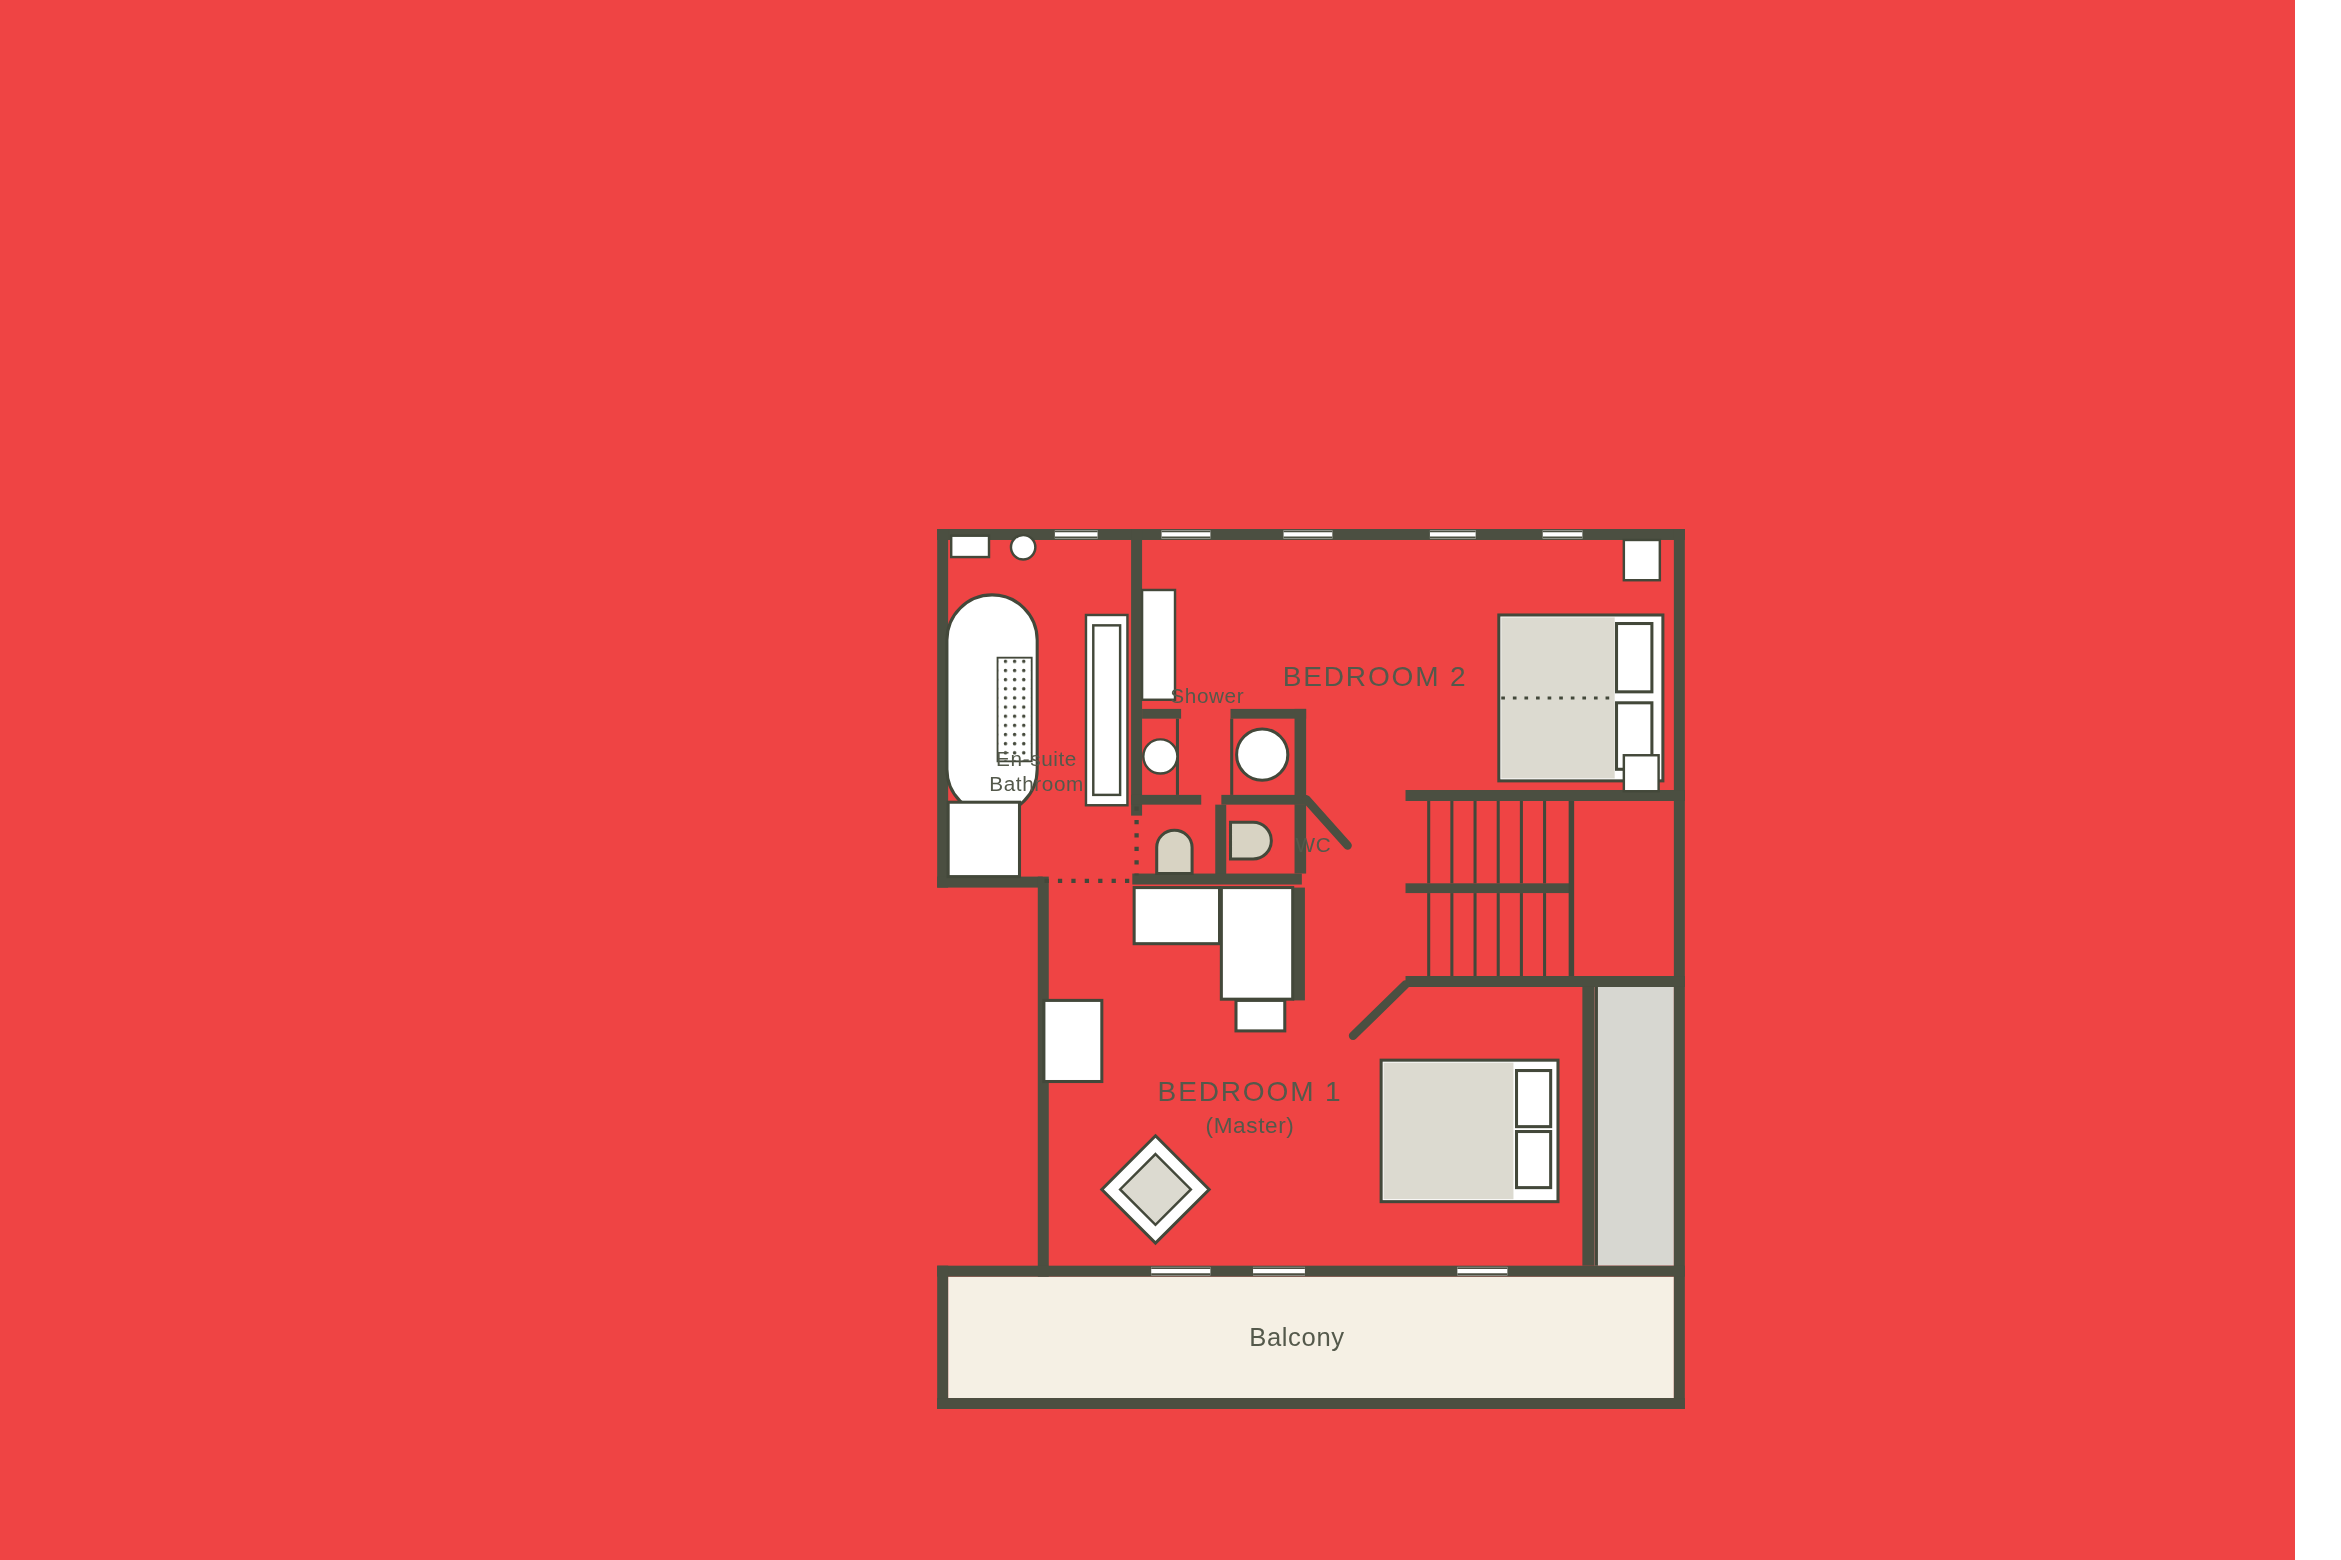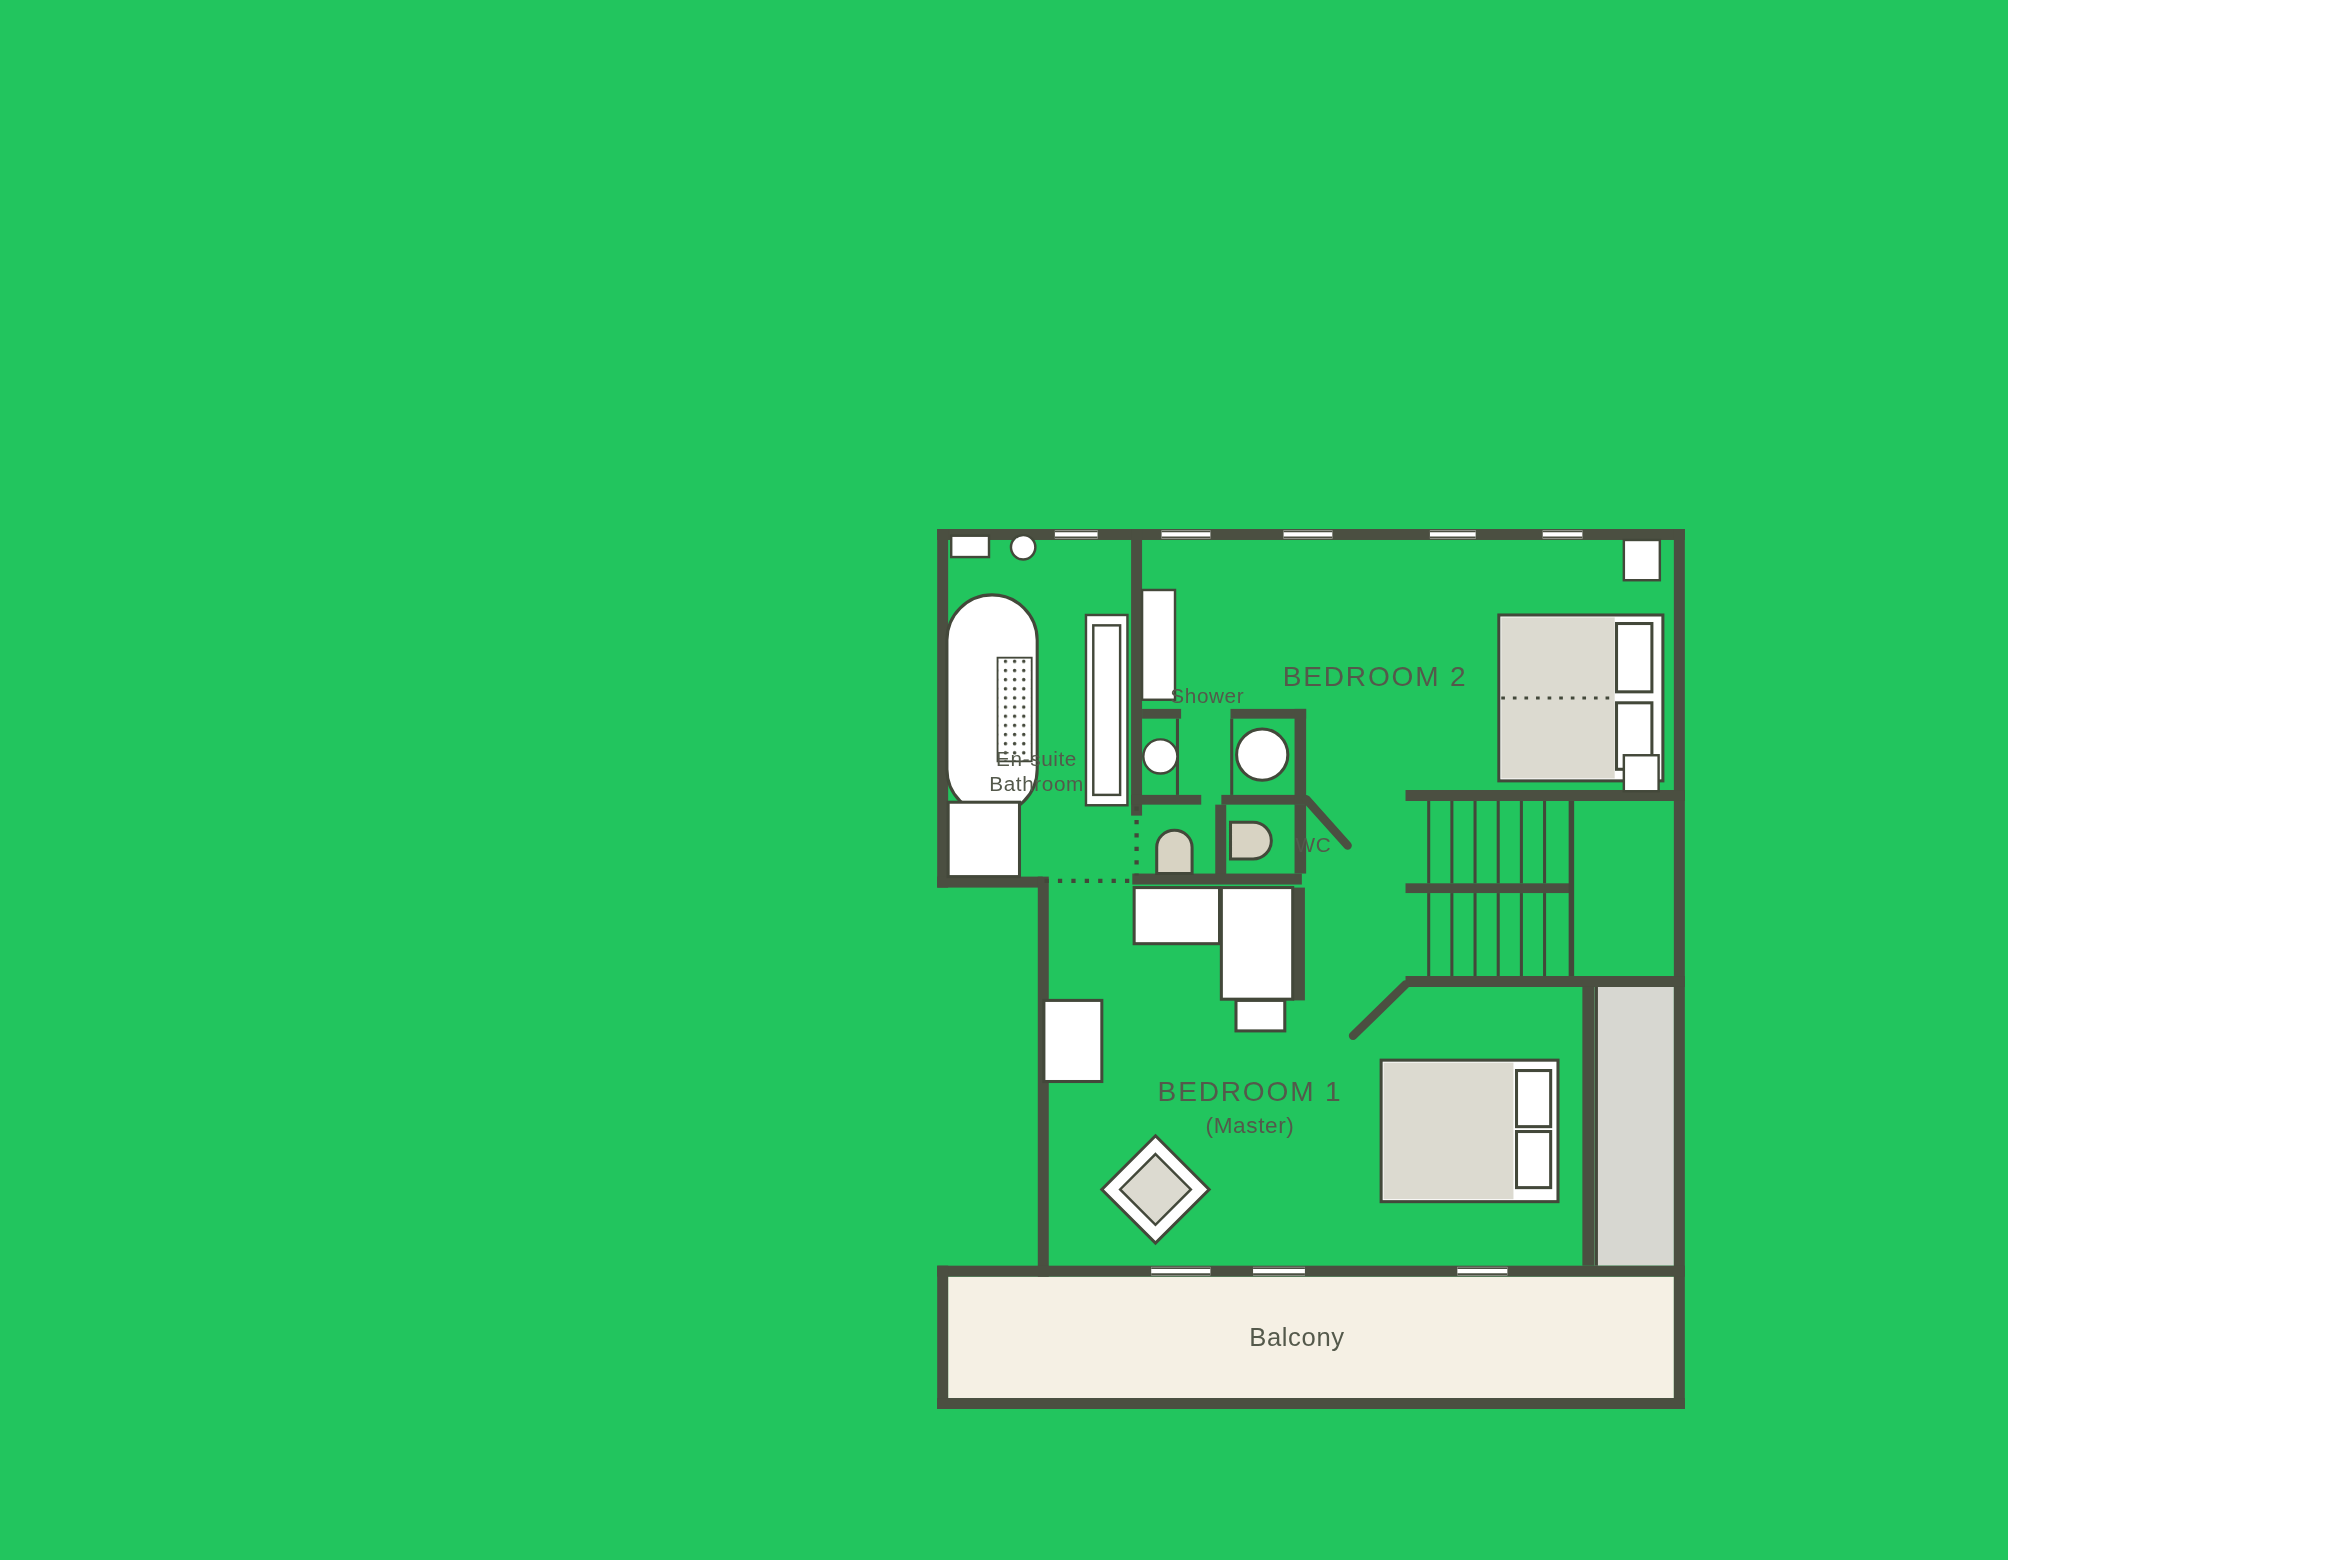--- a/index.html
+++ b/index.html
@@ -1,20 +1,20 @@
 <!DOCTYPE html>
 <html style="font-size:9.8px"><head>
 <meta charset="utf-8">
 <style>
   html, body { margin: 0; padding: 0; background: #ffffff; }
   #canvas {
     position: relative;
-    width: 2008px;
+    width: 2295px;
     height: 1561px;
-    background: #22c55e;
+    background: #ef4444;
     overflow: hidden;
     font-family: "Liberation Sans", sans-serif;
   }
   #plan-svg {
     position: absolute;
     left: 937px;
     top: 529px;
     width: 748px;
     height: 880px;
   }

